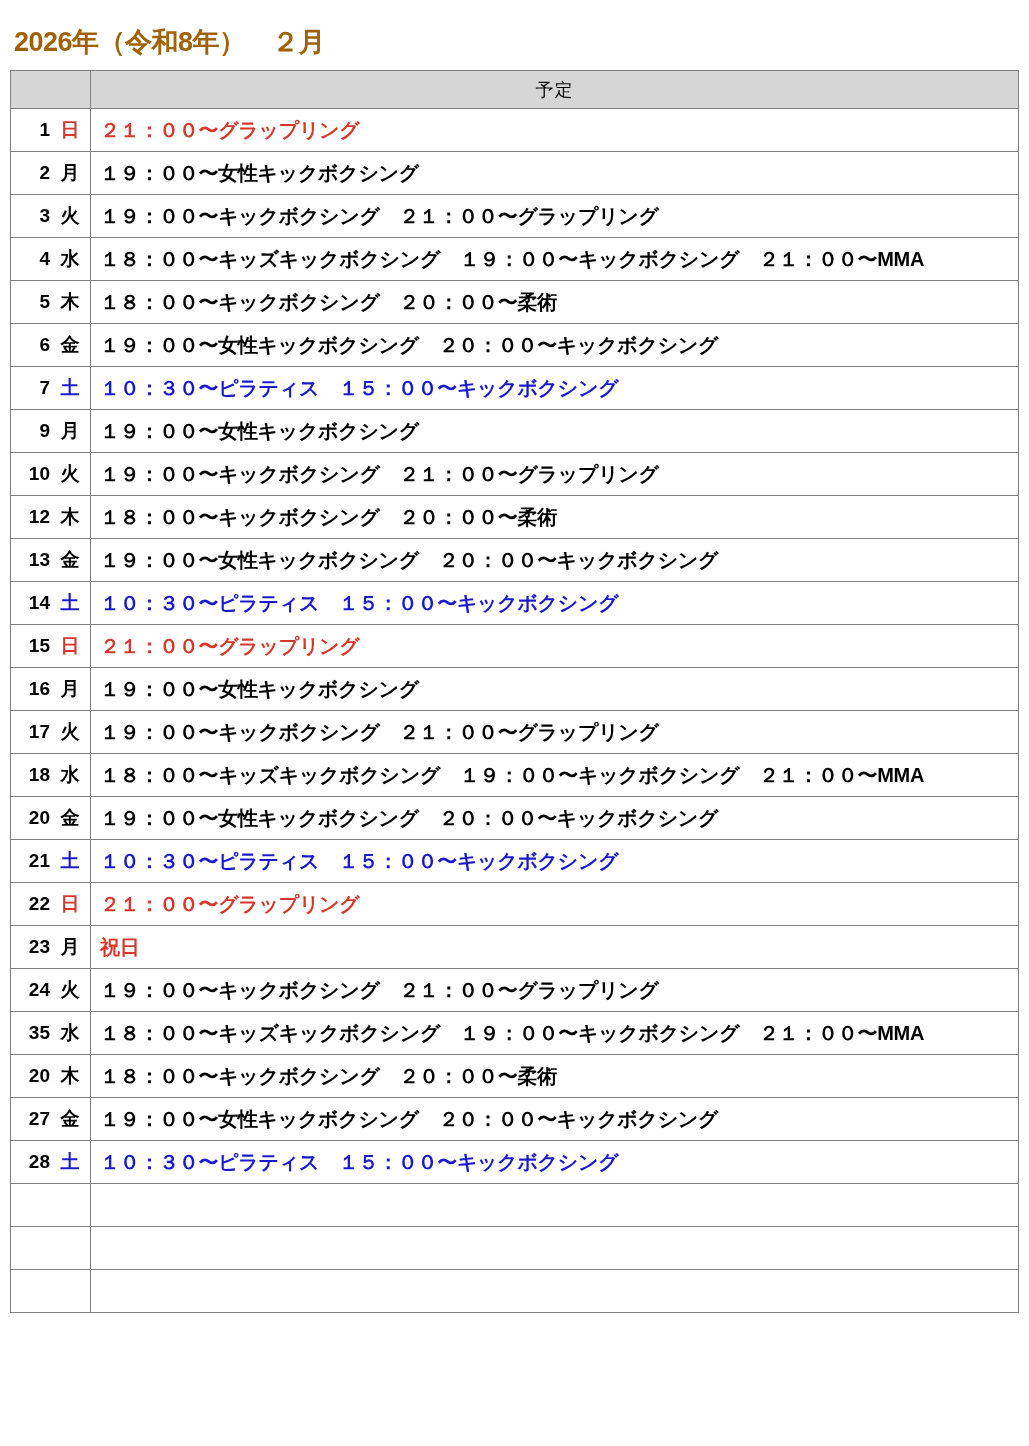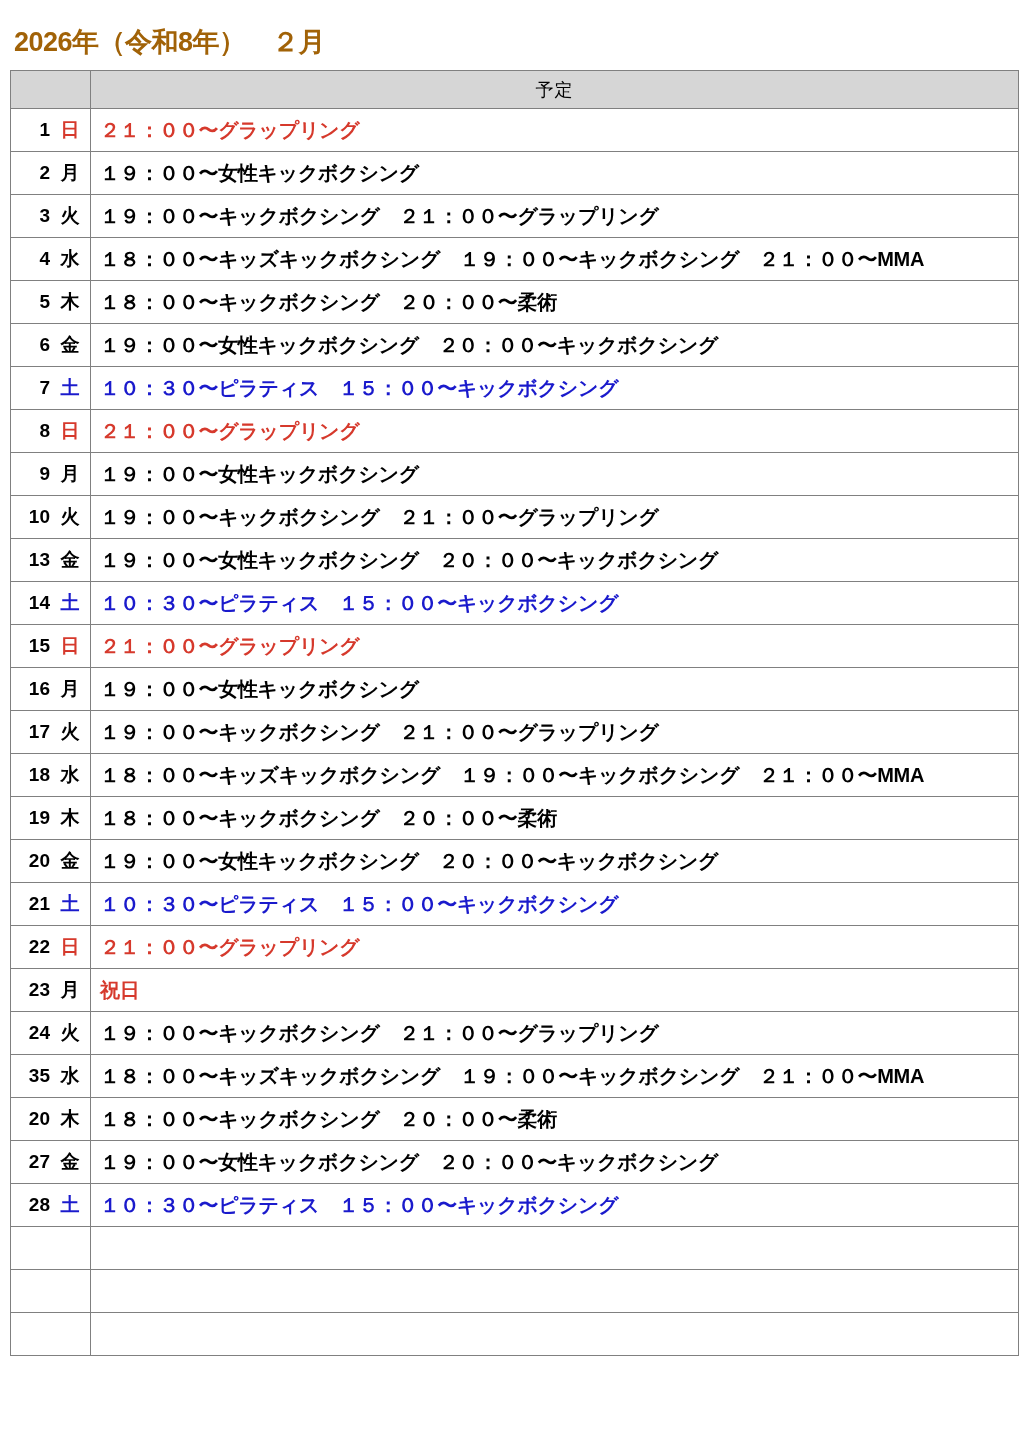--- a/index.html
+++ b/index.html
@@ -153,32 +153,32 @@
         </tr>
         <tr>
           <td class="date-cell"><span class="daynum c-black">6</span><span class="dow c-black">金</span></td>
           <td class="plan-cell c-black">１９：００〜女性キックボクシング　２０：００〜キックボクシング</td>
         </tr>
         <tr>
           <td class="date-cell"><span class="daynum c-black">7</span><span class="dow c-blue">土</span></td>
           <td class="plan-cell c-blue">１０：３０〜ピラティス　１５：００〜キックボクシング</td>
         </tr>
         <tr>
-          <td class="date-cell"><span class="daynum c-black">8</span><span class="dow c-red">日</span></td>
-          <td class="plan-cell c-red">２１：００〜グラップリング</td>
-        </tr>
-        <tr>
           <td class="date-cell"><span class="daynum c-black">9</span><span class="dow c-black">月</span></td>
           <td class="plan-cell c-black">１９：００〜女性キックボクシング</td>
         </tr>
         <tr>
           <td class="date-cell"><span class="daynum c-black">10</span><span class="dow c-black">火</span></td>
           <td class="plan-cell c-black">１９：００〜キックボクシング　２１：００〜グラップリング</td>
         </tr>
         <tr>
+          <td class="date-cell"><span class="daynum c-black">12</span><span class="dow c-black">木</span></td>
+          <td class="plan-cell c-black">１８：００〜キックボクシング　２０：００〜柔術</td>
+        </tr>
+        <tr>
           <td class="date-cell"><span class="daynum c-black">13</span><span class="dow c-black">金</span></td>
           <td class="plan-cell c-black">１９：００〜女性キックボクシング　２０：００〜キックボクシング</td>
         </tr>
         <tr>
           <td class="date-cell"><span class="daynum c-black">14</span><span class="dow c-blue">土</span></td>
           <td class="plan-cell c-blue">１０：３０〜ピラティス　１５：００〜キックボクシング</td>
         </tr>
         <tr>
           <td class="date-cell"><span class="daynum c-black">15</span><span class="dow c-red">日</span></td>
           <td class="plan-cell c-red">２１：００〜グラップリング</td>
@@ -189,24 +189,20 @@
         </tr>
         <tr>
           <td class="date-cell"><span class="daynum c-black">17</span><span class="dow c-black">火</span></td>
           <td class="plan-cell c-black">１９：００〜キックボクシング　２１：００〜グラップリング</td>
         </tr>
         <tr>
           <td class="date-cell"><span class="daynum c-black">18</span><span class="dow c-black">水</span></td>
           <td class="plan-cell c-black">１８：００〜キッズキックボクシング　１９：００〜キックボクシング　２１：００〜MMA</td>
         </tr>
         <tr>
-          <td class="date-cell"><span class="daynum c-black">19</span><span class="dow c-black">木</span></td>
-          <td class="plan-cell c-black">１８：００〜キックボクシング　２０：００〜柔術</td>
-        </tr>
-        <tr>
           <td class="date-cell"><span class="daynum c-black">20</span><span class="dow c-black">金</span></td>
           <td class="plan-cell c-black">１９：００〜女性キックボクシング　２０：００〜キックボクシング</td>
         </tr>
         <tr>
           <td class="date-cell"><span class="daynum c-black">21</span><span class="dow c-blue">土</span></td>
           <td class="plan-cell c-blue">１０：３０〜ピラティス　１５：００〜キックボクシング</td>
         </tr>
         <tr>
           <td class="date-cell"><span class="daynum c-black">22</span><span class="dow c-red">日</span></td>
           <td class="plan-cell c-red">２１：００〜グラップリング</td>

